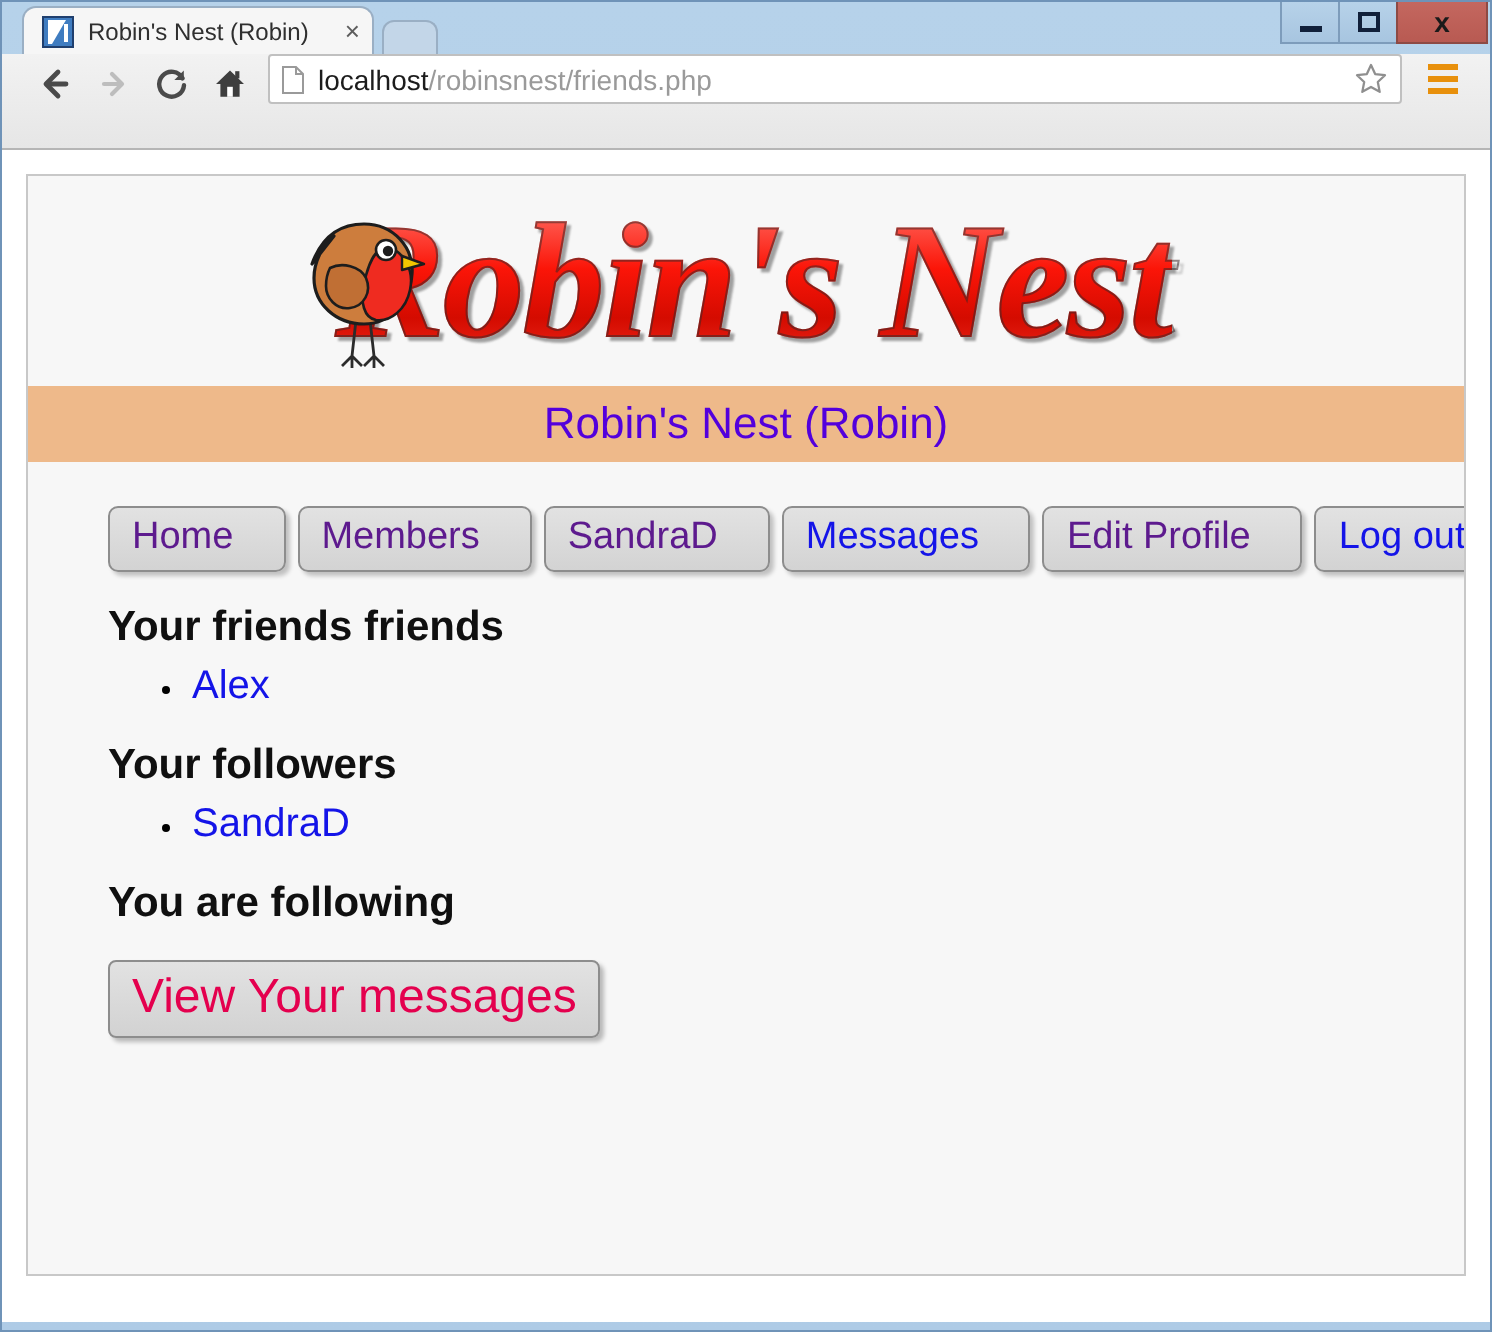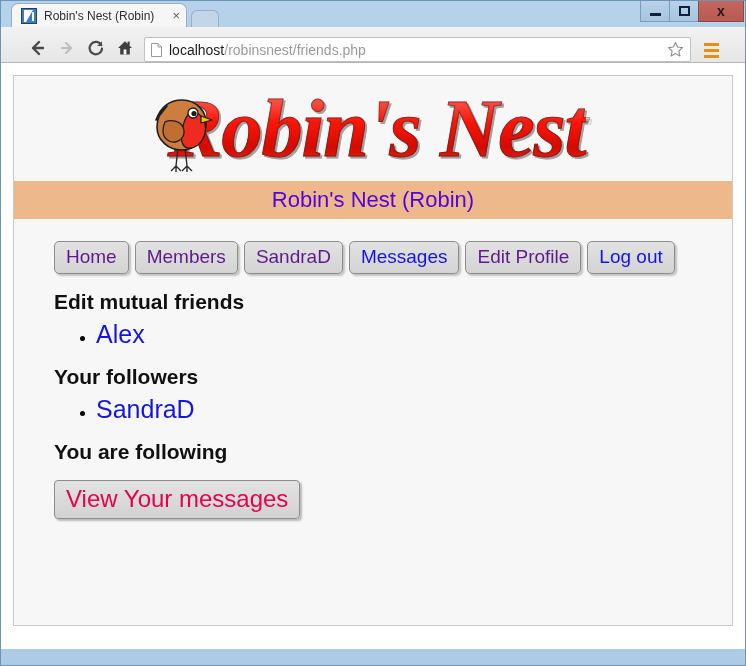--- a/index.html
+++ b/index.html
@@ -122,26 +122,26 @@
     margin-left: 4px;
     background: #c3d6e8;
     border: 1px solid #9aafc4;
     border-bottom: none;
     border-radius: 6px 6px 0 0;
     box-sizing: border-box;
   }
 
   
   .toolbar {
-    height: 36px;
+    height: 48px;
     background: linear-gradient(#f2f2f2, #e6e6e6);
     border-bottom: 1px solid #b5b5b5;
     display: flex;
-    align-items: flex-end;
-    padding: 0 22px;
+    align-items: flex-start;
+    padding: 0 12px;
     box-sizing: border-box;
   }
   .tb-icon {
     width: 29px;
     height: 29px;
     display: flex;
     align-items: center;
     justify-content: center;
     flex: none;
   }
@@ -263,21 +263,21 @@
 
   .navbar {
     display: flex;
     gap: 6px;
     margin-bottom: 14px;
   }
   .nav-btn {
     background: linear-gradient(#e2e2e2, #d3d3d3);
     border: 1px solid #8d8d8d;
     border-radius: 5px;
-    padding: 3px 11px 4px 11px;
+    padding: 3px 25px 4px 11px;
     font-size: 19px;
     font-family: "Liberation Sans", sans-serif;
     color: #5d1a8e;
     box-shadow: 2px 2px 2px rgba(0,0,0,0.22);
     line-height: 1.25;
     white-space: nowrap;
   }
   .nav-btn.unvisited { color: #1414e8; }
 
   h3.section {
@@ -291,21 +291,21 @@
     margin: 0 0 6px 0;
     padding-left: 42px;
     list-style: disc;
   }
   ul.people li {
     margin: 3px 0;
   }
   ul.people li::marker { color: #000; }
   .person-link {
     color: #1414e8;
-    font-size: 25px;
+    font-size: 20px;
     font-family: "Liberation Sans", sans-serif;
     text-decoration: none;
   }
 
   .msg-btn {
     margin-top: 10px;
     display: inline-block;
     background: linear-gradient(#e2e2e2, #d2d2d2);
     border: 1px solid #8d8d8d;
     border-radius: 4px;
@@ -441,21 +441,21 @@
         <div class="navbar">
           <span class="nav-btn">Home</span>
           <span class="nav-btn">Members</span>
           <span class="nav-btn">SandraD</span>
           <span class="nav-btn unvisited">Messages</span>
           <span class="nav-btn">Edit Profile</span>
           <span class="nav-btn unvisited">Log out</span>
         </div>
 
         
-        <h3 class="section">Edit mutual friends</h3>
+        <h3 class="section">Your friends friends</h3>
         <ul class="people">
           <li>
             <a class="person-link" href="#">Alex</a>
           </li>
         </ul>
 
         
         <h3 class="section">Your followers</h3>
         <ul class="people">
           <li>

